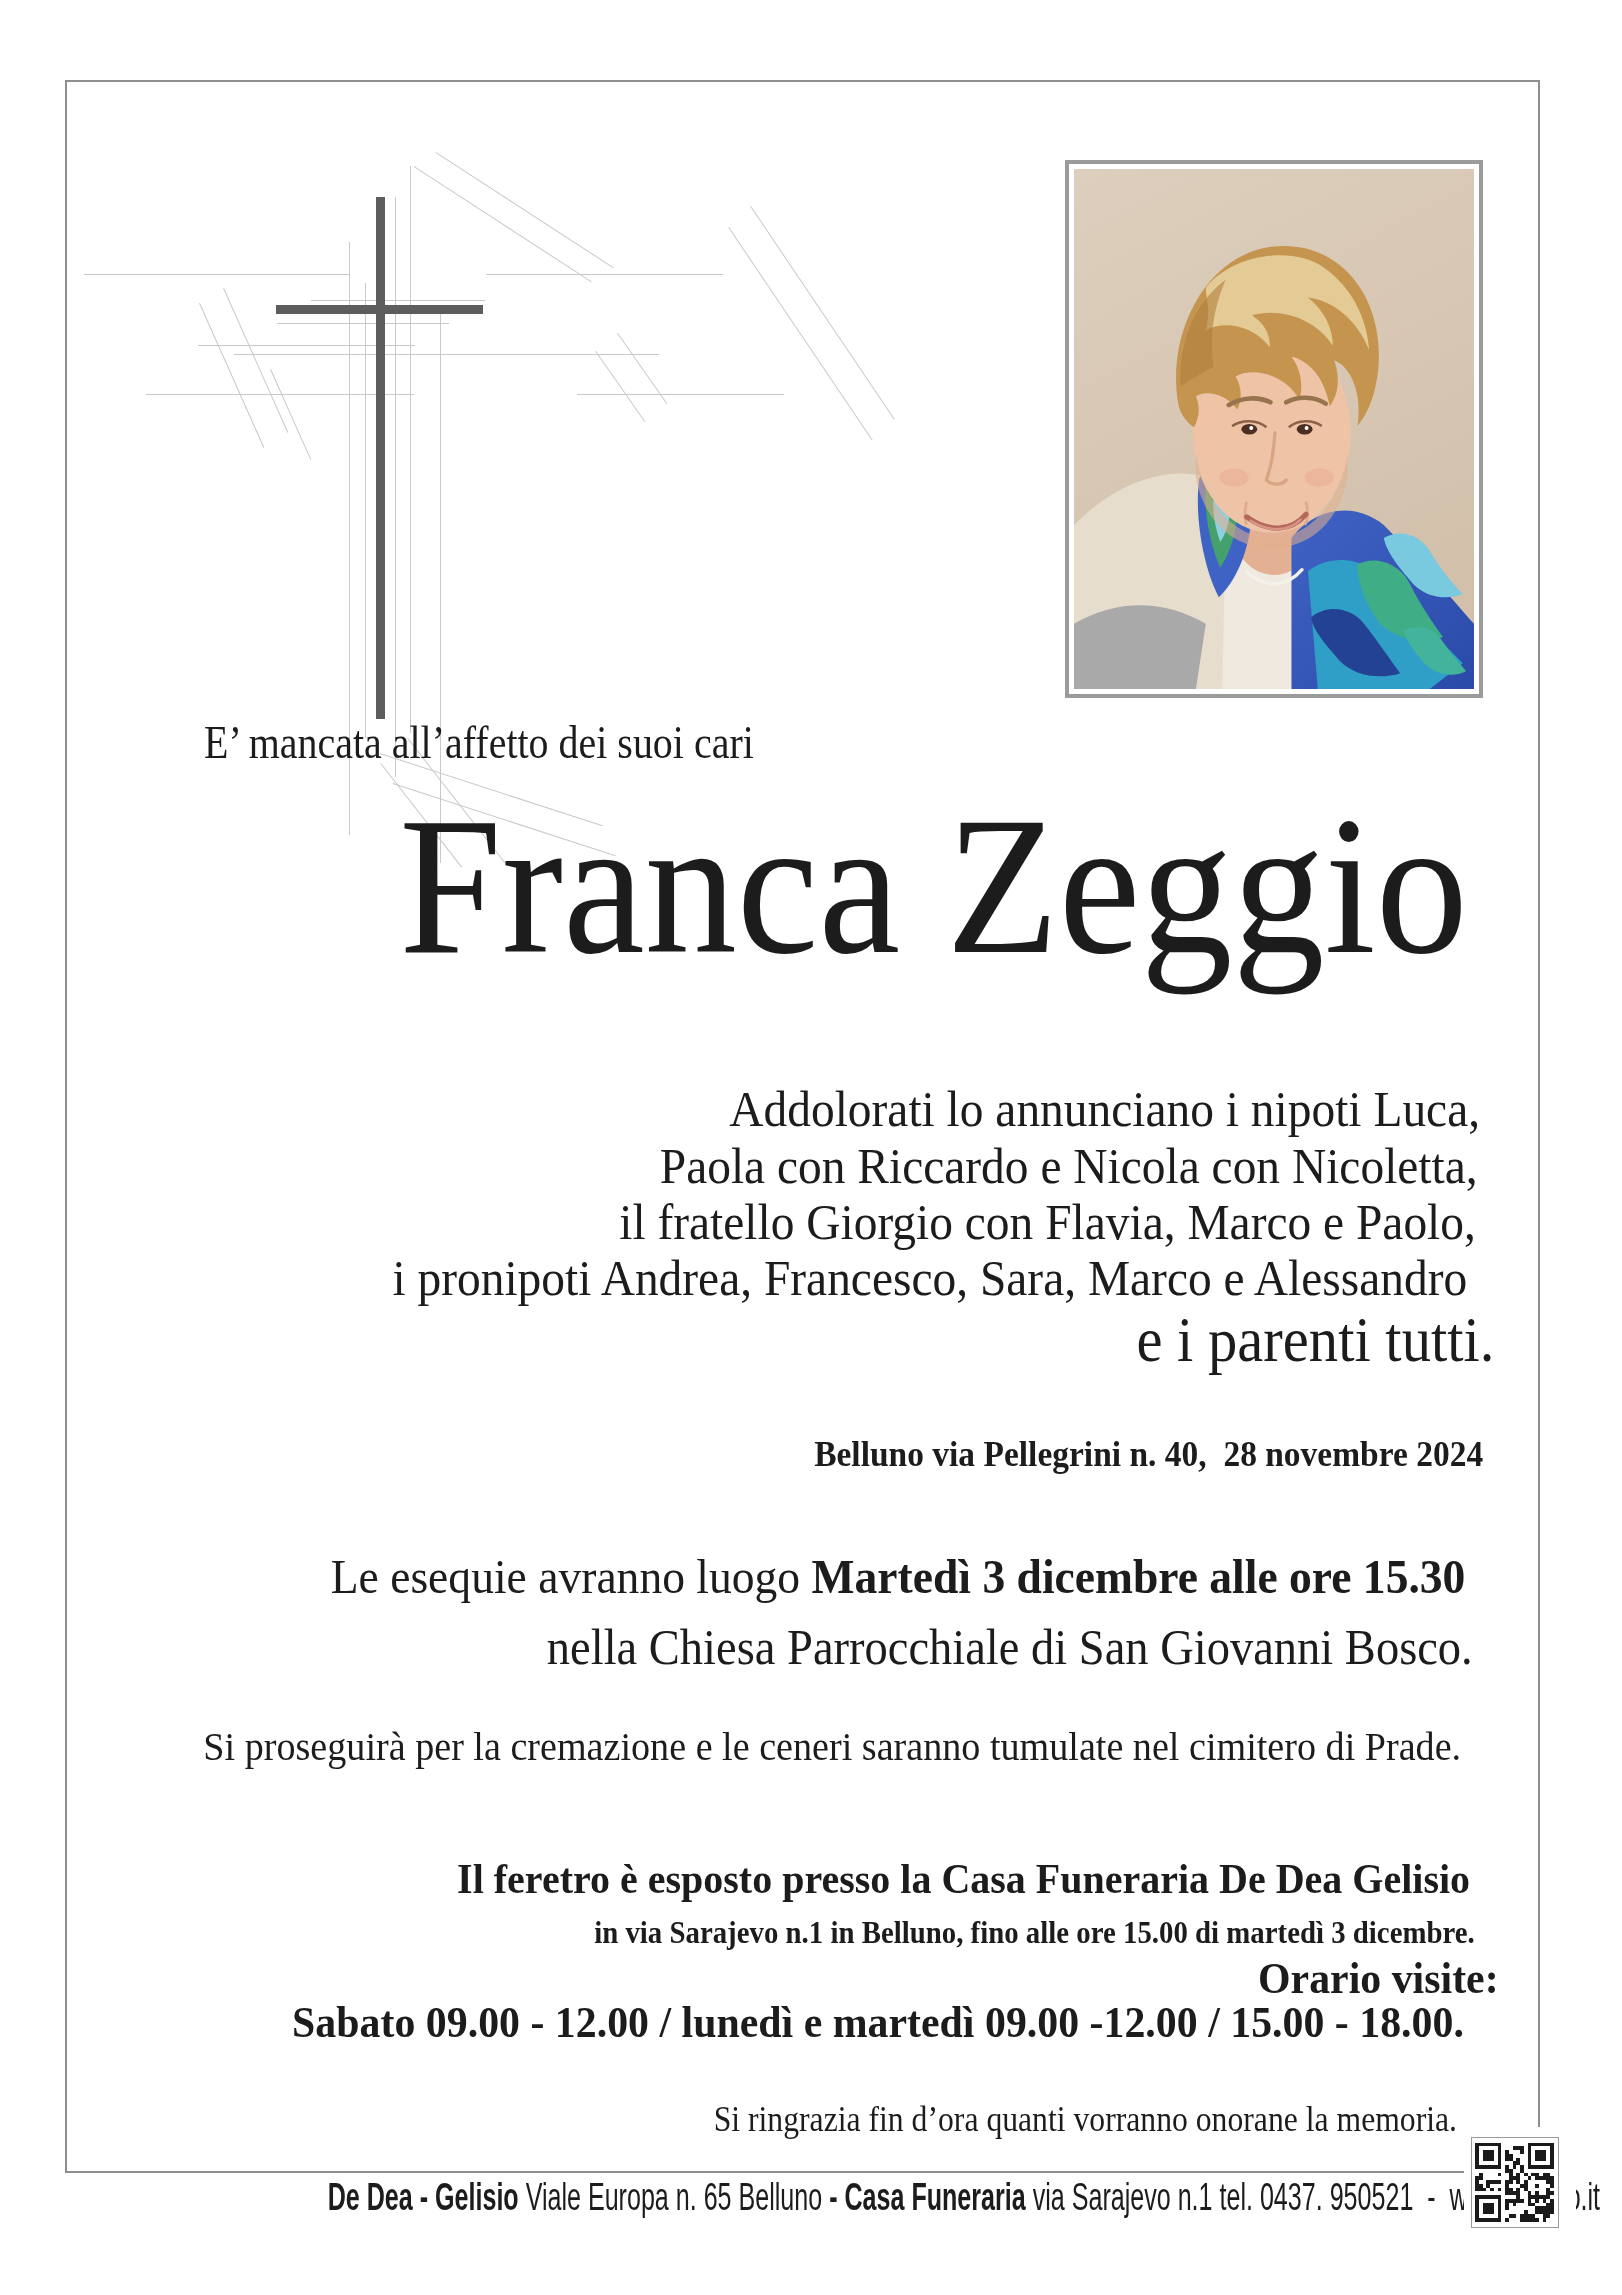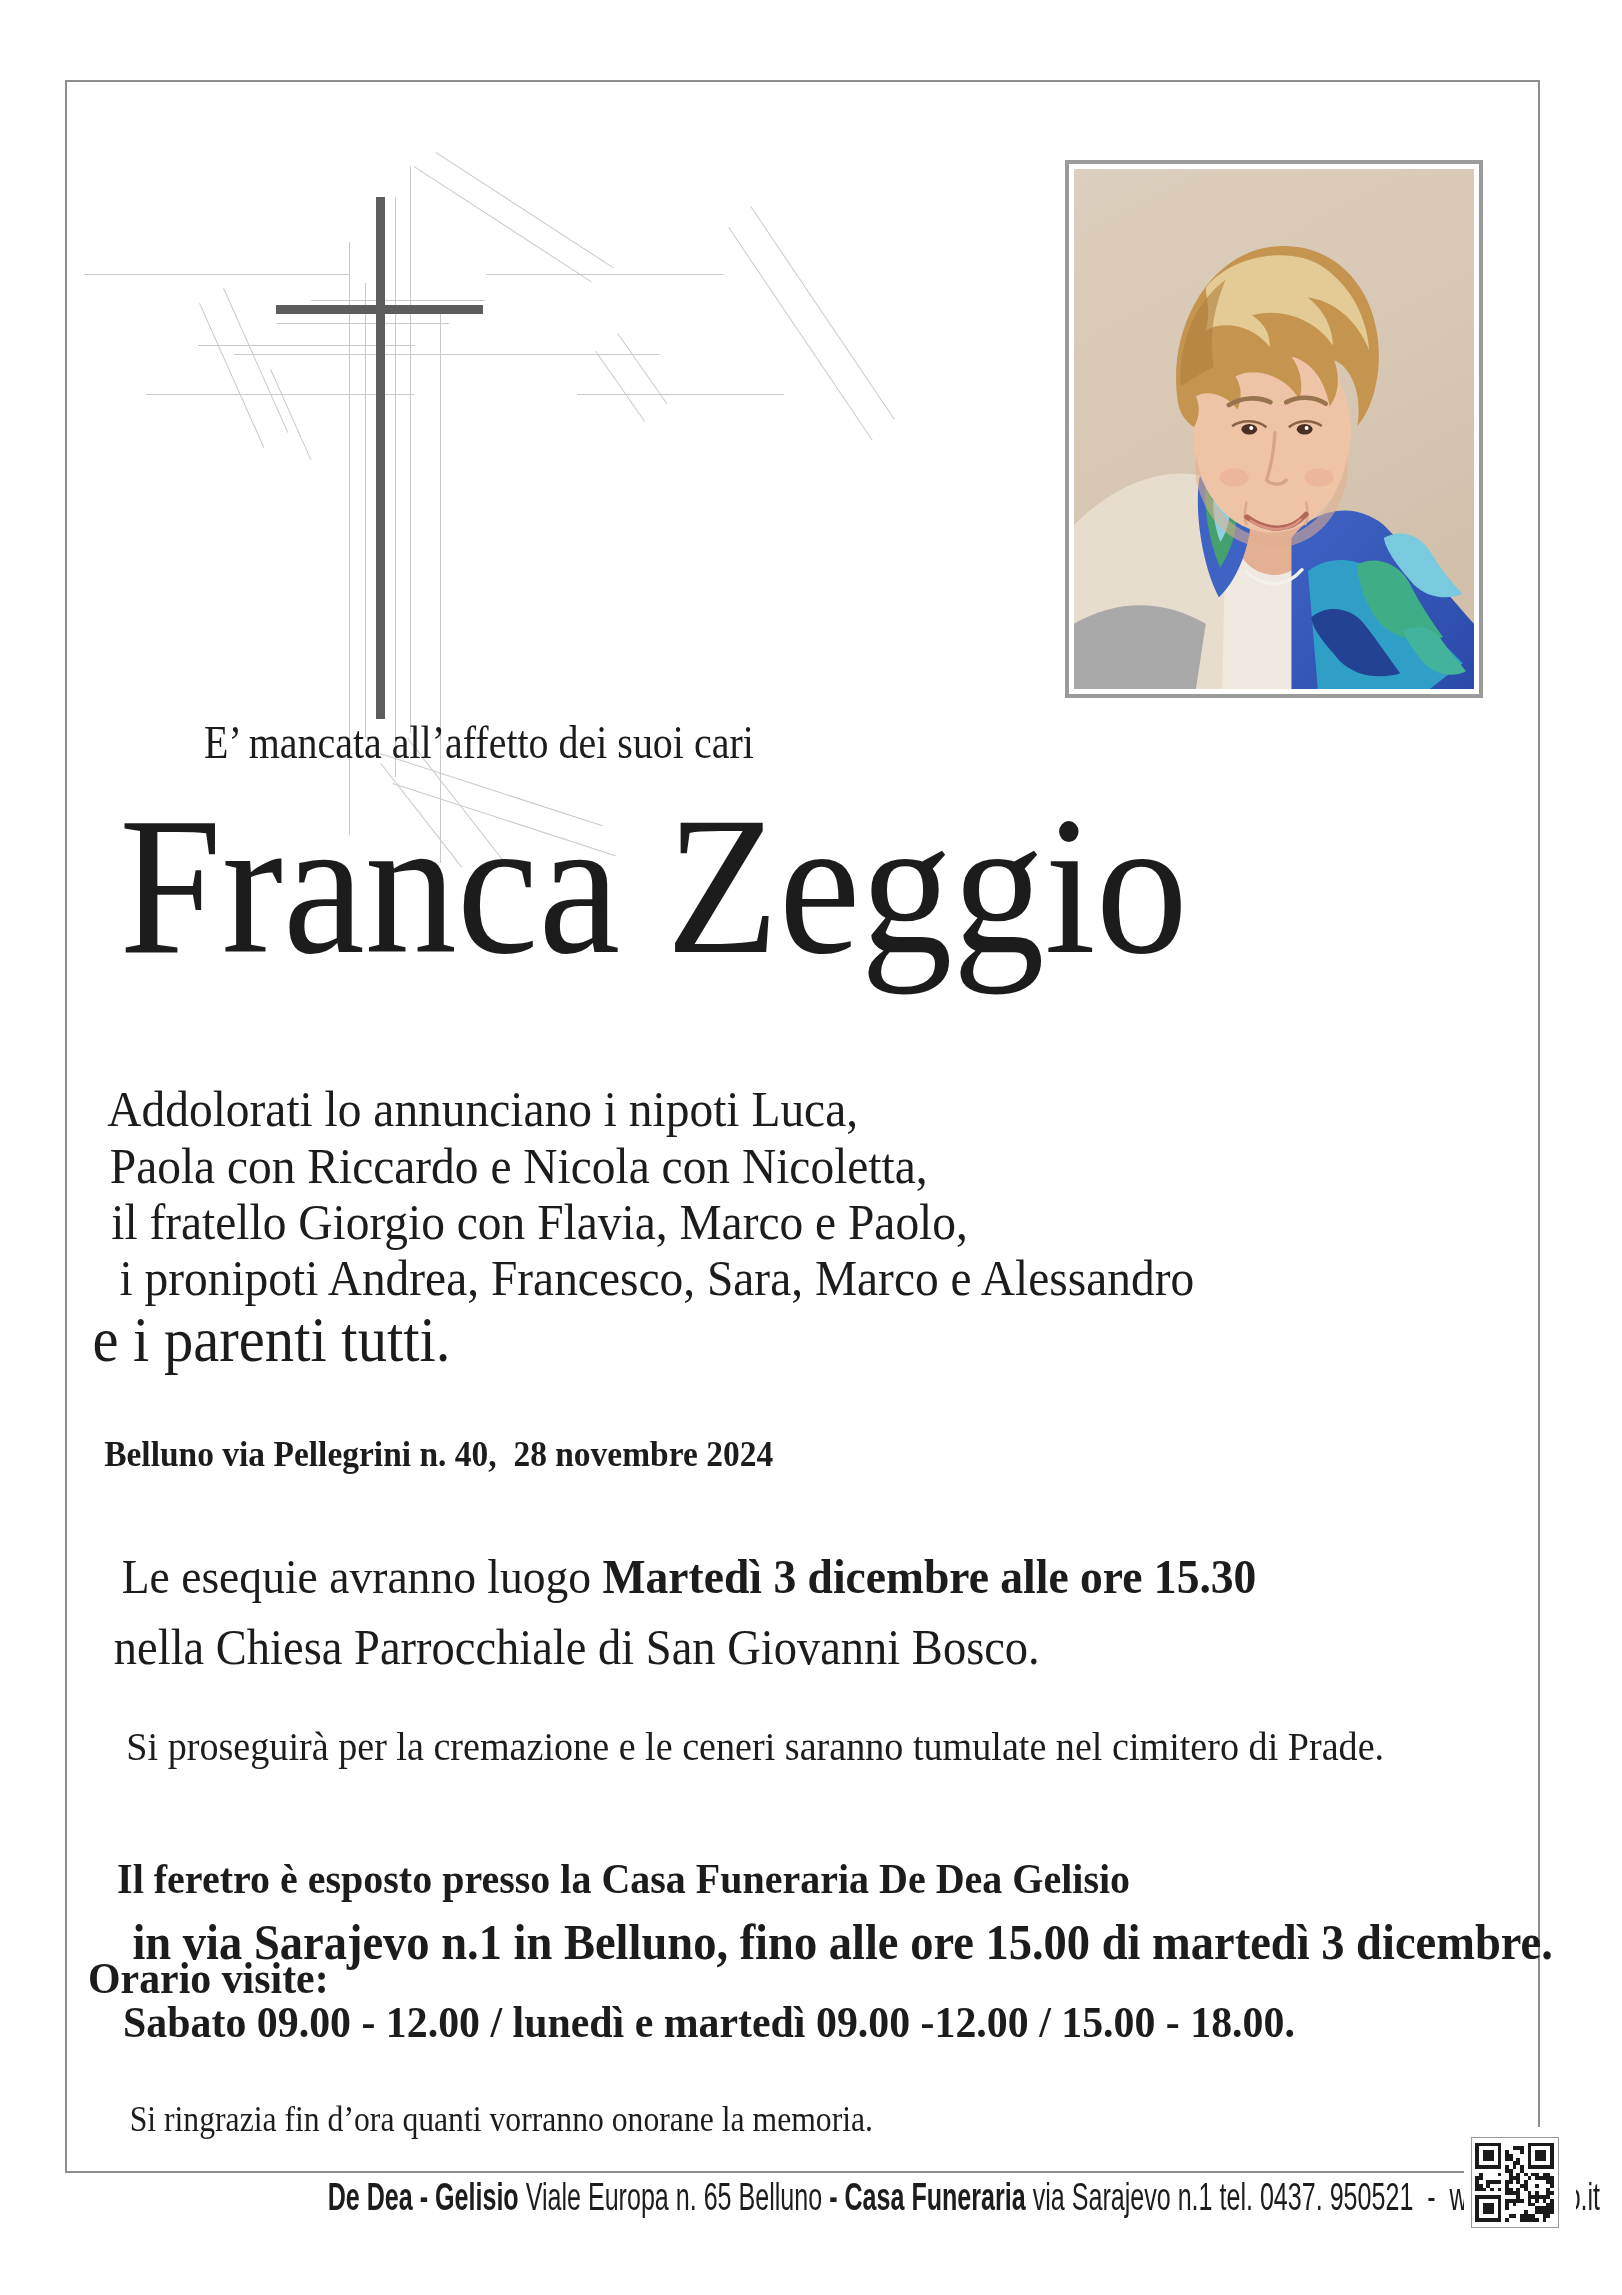--- a/index.html
+++ b/index.html
@@ -3,21 +3,21 @@
 <meta charset="utf-8">
 <style>
   html,body{margin:0;padding:0;background:#ffffff;}
   body{width:1622px;height:2295px;position:relative;overflow:hidden;
        font-family:"Liberation Serif",serif;color:#1c1c1c;}
   .abs{position:absolute;}
   
   .page-border{position:absolute;left:65px;top:80px;width:1471px;height:2089px;
                border:2.6px solid #8e8e8e;}
   
-  .ln{position:absolute;left:79px;width:1423px;text-align:left;
+  .ln{position:absolute;left:85px;width:1423px;text-align:right;
       line-height:1;white-space:nowrap;}
   .sx{display:inline-block;transform:scaleX(.93);transform-origin:center;white-space:nowrap;}
   .sx85{display:inline-block;transform:scaleX(.85);transform-origin:left;white-space:nowrap;}
   .sx88{display:inline-block;transform:scaleX(.88);transform-origin:center;white-space:nowrap;}
   .b{font-weight:bold;}
   
   .cl{position:absolute;background:#c9c9c9;}
   .cd{position:absolute;background:#5d5d5d;}
   .diag{position:absolute;height:1.3px;background:#c9c9c9;transform-origin:0 0;}
   
@@ -172,21 +172,21 @@
   <span class="sx">nella Chiesa Parrocchiale di San Giovanni Bosco.</span>
 </div>
 
 <div class="ln" style="top:1714px;font-size:41px;margin-top:12px;">
   <span class="sx">Si proseguirà per la cremazione e le ceneri saranno tumulate nel cimitero di Prade.</span>
 </div>
 
 <div class="ln b" style="top:1857px;font-size:43px;">
   <span class="sx">Il feretro è esposto presso la Casa Funeraria De Dea Gelisio</span>
 </div>
-<div class="ln b" style="top:1917px;font-size:50px;">
+<div class="ln b" style="top:1917px;font-size:31px;">
   <span class="sx">in via Sarajevo n.1 in Belluno, fino alle ore 15.00 di martedì 3 dicembre.</span>
 </div>
 
 <div class="ln b" style="top:1956px;font-size:45px;">
   <span class="sx">Orario visite:</span>
 </div>
 <div class="ln b" style="top:2000px;font-size:45px;">
   <span class="sx">Sabato 09.00 - 12.00 / lunedì e martedì 09.00 -12.00 / 15.00 - 18.00.</span>
 </div>
 

